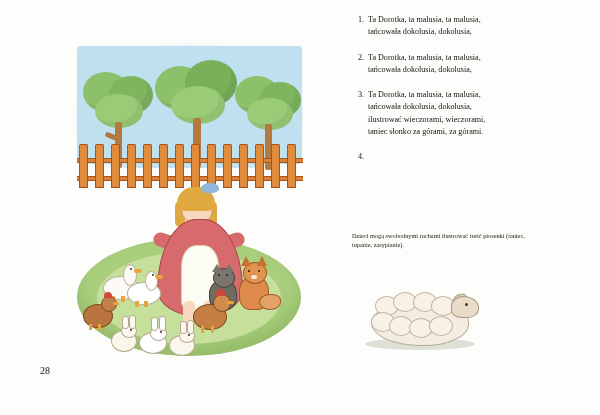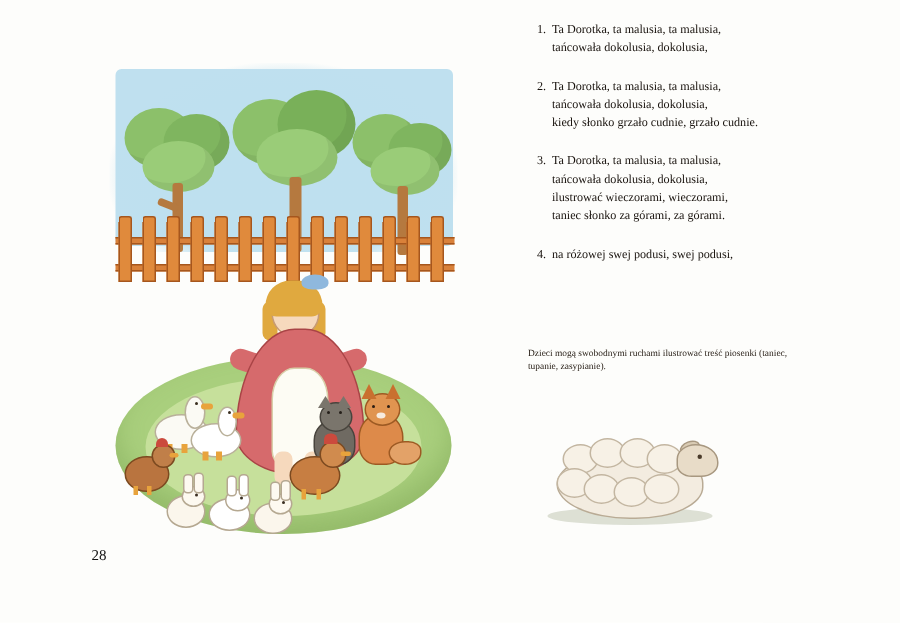--- a/index.html
+++ b/index.html
@@ -250,21 +250,21 @@
     left: 352px;
     top: 231px;
     width: 180px;
     font-size: 6.3px;
     line-height: 1.5;
     color: #2a2119;
   }
 
   .page-number {
     position: absolute;
-    left: 61px;
+    left: 40px;
     top: 365px;
     font-size: 10px;
     font-weight: normal;
     color: #111;
   }
 </style>
 </head>
 <body>
 
 <div class="page">
@@ -439,38 +439,36 @@
         <div>Ta Dorotka, ta malusia, ta malusia,</div>
         <div>tańcowała dokolusia, dokolusia,</div>
       </div>
     </div>
 
     <div class="verse">
       <div class="verse-num">2.</div>
       <div class="verse-lines">
         <div>Ta Dorotka, ta malusia, ta malusia,</div>
         <div>tańcowała dokolusia, dokolusia,</div>
-        <div>kiedy słonko grzało cudnie, grzało cudnie.</div>
       </div>
     </div>
 
     <div class="verse">
       <div class="verse-num">3.</div>
       <div class="verse-lines">
         <div>Ta Dorotka, ta malusia, ta malusia,</div>
         <div>tańcowała dokolusia, dokolusia,</div>
         <div>ilustrować wieczorami, wieczorami,</div>
         <div>taniec słonko za górami, za górami.</div>
       </div>
     </div>
 
     <div class="verse">
       <div class="verse-num">4.</div>
       <div class="verse-lines">
-        <div>na różowej swej podusi, swej podusi,</div>
       </div>
     </div>
   </div>
 
   <div class="note">Dzieci mogą swobodnymi ruchami ilustrować treść pio­senki (taniec, tupanie, zasypianie).</div>
 
   <div class="page-number">28</div>
 
 </div>
 

